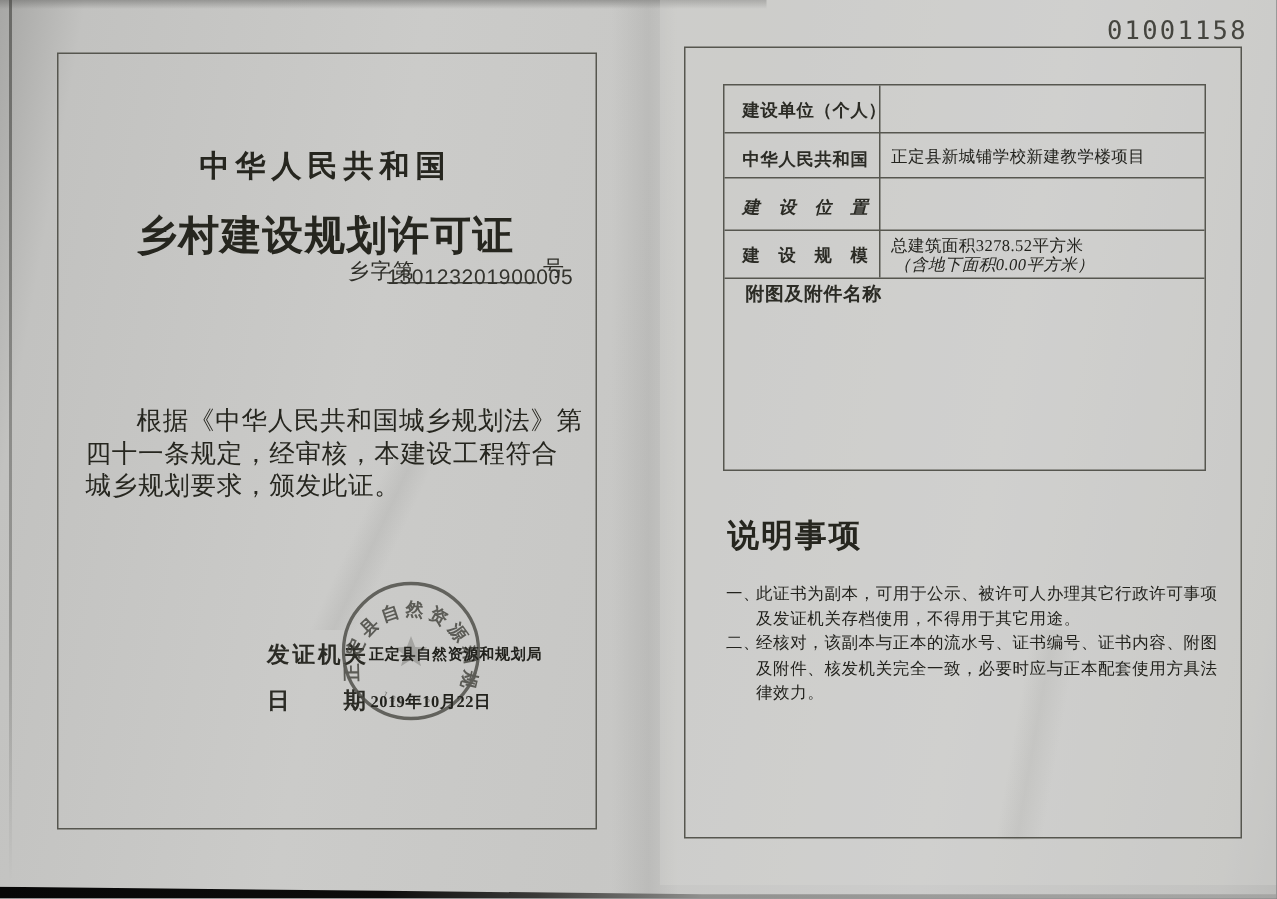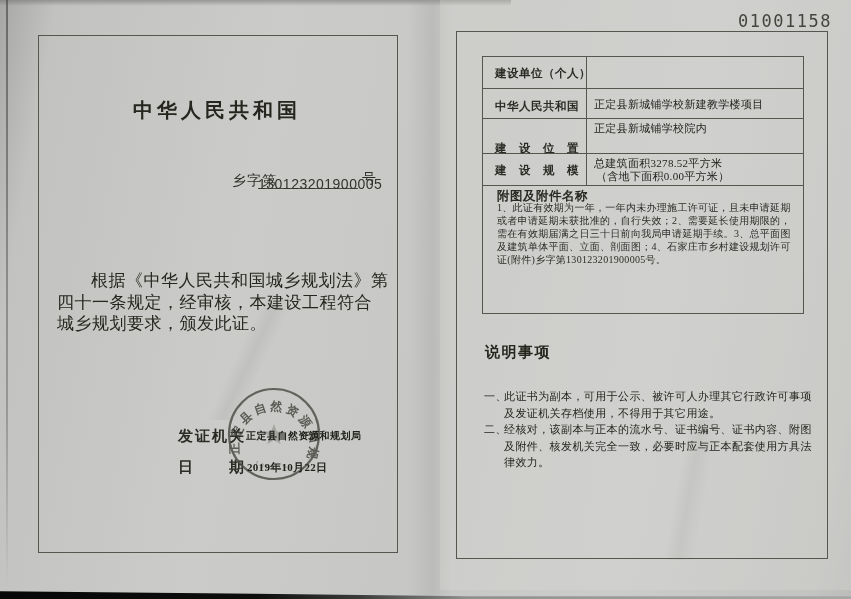--- a/index.html
+++ b/index.html
@@ -33,20 +33,21 @@
   <div class="crease" style="left:440px;top:0;width:411px;height:590px;background:rgba(218,218,216,.30);"></div>
   <div class="crease" style="left:120px;top:300px;width:260px;height:120px;background:linear-gradient(115deg,rgba(255,255,255,0) 45%,rgba(174,174,172,.35) 50%,rgba(255,255,255,0) 55%);"></div>
   <div class="crease" style="left:560px;top:420px;width:260px;height:140px;background:linear-gradient(100deg,rgba(255,255,255,0) 45%,rgba(176,176,174,.3) 50%,rgba(255,255,255,0) 56%);"></div>
 
   <div class="crease" style="left:0;bottom:0;width:100%;height:10px;background:linear-gradient(to right,#070707 0%,#0d0d0c 30%,#3a3a38 42%,rgba(130,130,128,.8) 55%,rgba(150,150,148,.6) 100%);clip-path:polygon(0 22%,30% 48%,55% 72%,100% 72%,100% 100%,0 100%);"></div>
 
   <div class="frame" style="left:38px;top:35px;width:358px;height:516px;"></div>
 
   <div class="abs serif ink" style="left:38px;top:73px;width:358px;text-align:center;font-size:20px;font-weight:600;letter-spacing:4px;">中华人民共和国</div>
 
+  <div class="abs serif ink" style="left:38px;top:115px;width:358px;text-align:center;font-size:27px;font-weight:700;letter-spacing:1px;">乡村建设规划许可证</div>
 
   <div class="abs serif" style="left:232px;top:172px;font-size:14px;color:#2e2e28;letter-spacing:1px;">乡字第</div>
   <div class="abs" style="left:258px;top:188px;width:100px;height:1px;background:#4a4a44;"></div>
   <div class="abs" style="left:258px;top:176px;width:100px;text-align:center;font-size:14px;color:#33332d;letter-spacing:.5px;font-family:Liberation Sans, sans-serif;">130123201900005</div>
   <div class="abs serif" style="left:362px;top:170px;font-size:14px;color:#2e2e28;">号</div>
 
   <div class="abs serif ink" style="left:57px;top:246px;width:332px;font-size:17px;line-height:21.5px;letter-spacing:.5px;text-indent:2em;font-weight:500;">根据《中华人民共和国城乡规划法》第四十一条规定，经审核，本建设工程符合城乡规划要求，颁发此证。</div>
 
   <div class="abs serif" style="left:178px;top:427px;font-size:15px;font-weight:600;color:#2b2b25;letter-spacing:2px;">发证机关</div>
   <div class="abs serif" style="left:246px;top:429px;font-size:10px;font-weight:700;color:#22221d;letter-spacing:.5px;z-index:3;">正定县自然资源和规划局</div>
@@ -78,32 +79,30 @@
     <div class="tbl-line" style="left:0;top:96px;width:320px;height:1px;"></div>
     <div class="tbl-line" style="left:0;top:128px;width:320px;height:1px;"></div>
 
     <div class="tbl-line" style="left:103px;top:0;width:1px;height:128px;"></div>
 
     <div class="abs serif lbl" style="left:12px;top:9px;">建设单位（个人）</div>
 
     <div class="abs serif lbl" style="left:12px;top:42px;">中华人民共和国</div>
     <div class="abs serif val" style="left:111px;top:40px;width:205px;">正定县新城铺学校新建教学楼项目</div>
 
-    <div class="abs serif lbl" style="left:12px;top:84px;">建　设　位　置</div>
-    <div class="abs serif val" style="left:111px;top:64px;width:205px;">正定县新城铺学校院内</div>
+    <div class="abs serif lbl" style="left:12px;top:74px;font-style:italic;">建　设　位　置</div>
 
     <div class="abs serif lbl" style="left:12px;top:106px;">建　设　规　模</div>
     <div class="abs serif val" style="left:111px;top:99px;width:205px;">总建筑面积3278.52平方米</div>
-    <div class="abs serif val" style="left:113px;top:112px;width:205px;">（含地下面积0.00平方米）</div>
+    <div class="abs serif val" style="left:113px;top:112px;width:205px;font-style:italic;">（含地下面积0.00平方米）</div>
 
     <div class="abs serif" style="left:14px;top:131px;font-size:12.5px;font-weight:700;color:#2b2b25;letter-spacing:.5px;font-family:Liberation Mono, monospace;">附图及附件名称</div>
-    <div class="abs serif" style="left:14px;top:144px;width:298px;font-size:10px;line-height:13px;letter-spacing:.3px;color:#2b2b26;">1、此证有效期为一年，一年内未办理施工许可证，且未申请延期或者申请延期未获批准的，自行失效；2、需要延长使用期限的，需在有效期届满之日三十日前向我局申请延期手续。3、总平面图及建筑单体平面、立面、剖面图；4、石家庄市乡村建设规划许可证(附件)乡字第130123201900005号。</div>
   </div>
 
-  <div class="abs serif" style="left:485px;top:343px;font-size:15px;font-weight:700;letter-spacing:1.5px;color:#26261f;">说明事项</div>
+  <div class="abs serif" style="left:485px;top:343px;font-size:21px;font-weight:700;letter-spacing:1.5px;color:#26261f;">说明事项</div>
 
   <div class="abs" style="left:484px;top:388px;width:328px;font-family:'Liberation Serif',serif;">
     <div class="note-item">
       <span class="note-num">一、</span>
       <span class="note-text">此证书为副本，可用于公示、被许可人办理其它行政许可事项及发证机关存档使用，不得用于其它用途。</span>
     </div>
     <div class="note-item">
       <span class="note-num">二、</span>
       <span class="note-text">经核对，该副本与正本的流水号、证书编号、证书内容、附图及附件、核发机关完全一致，必要时应与正本配套使用方具法律效力。</span>
     </div>

